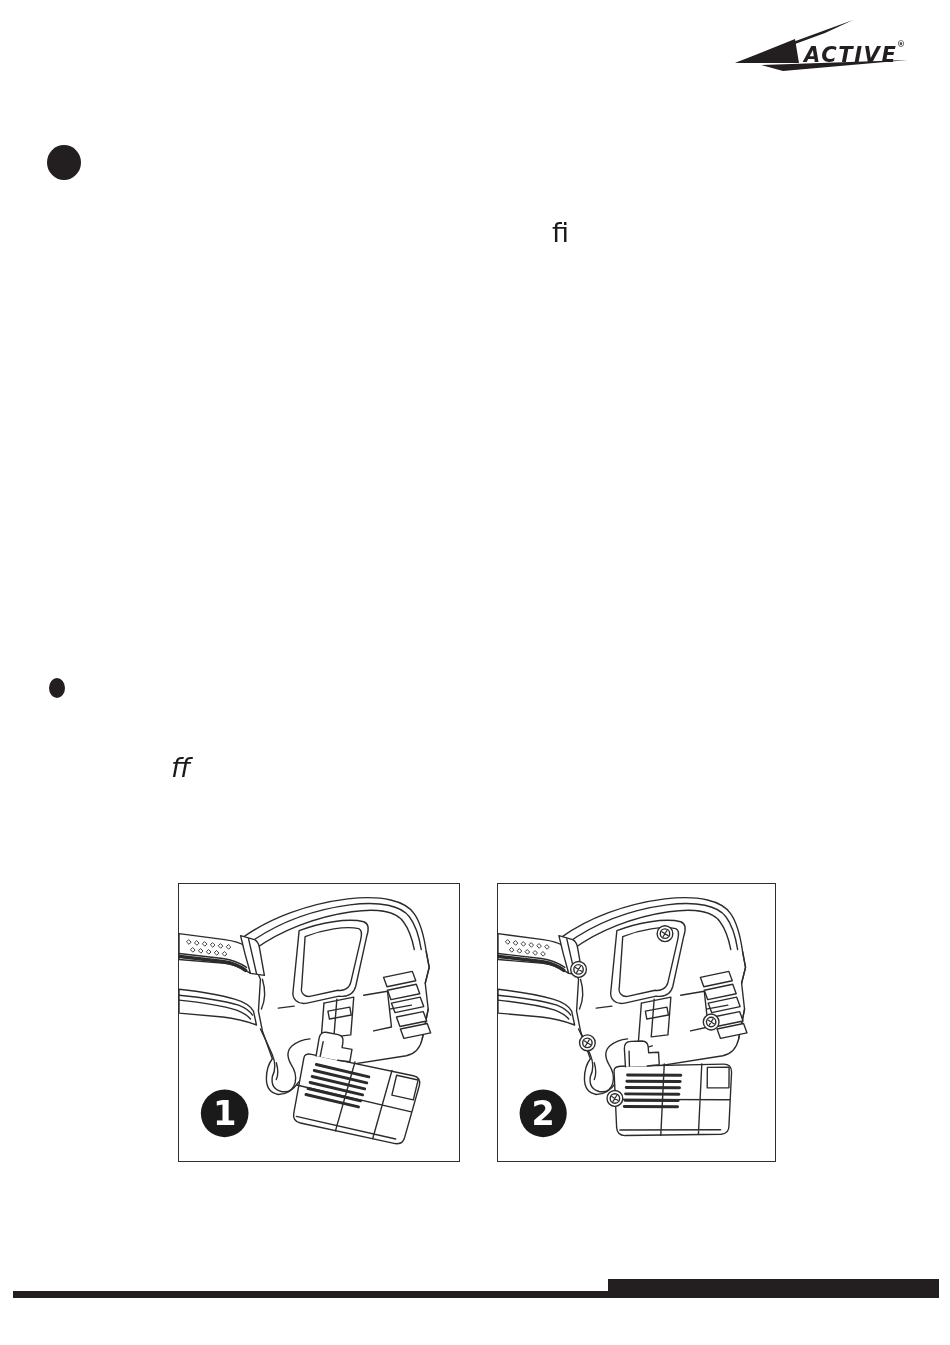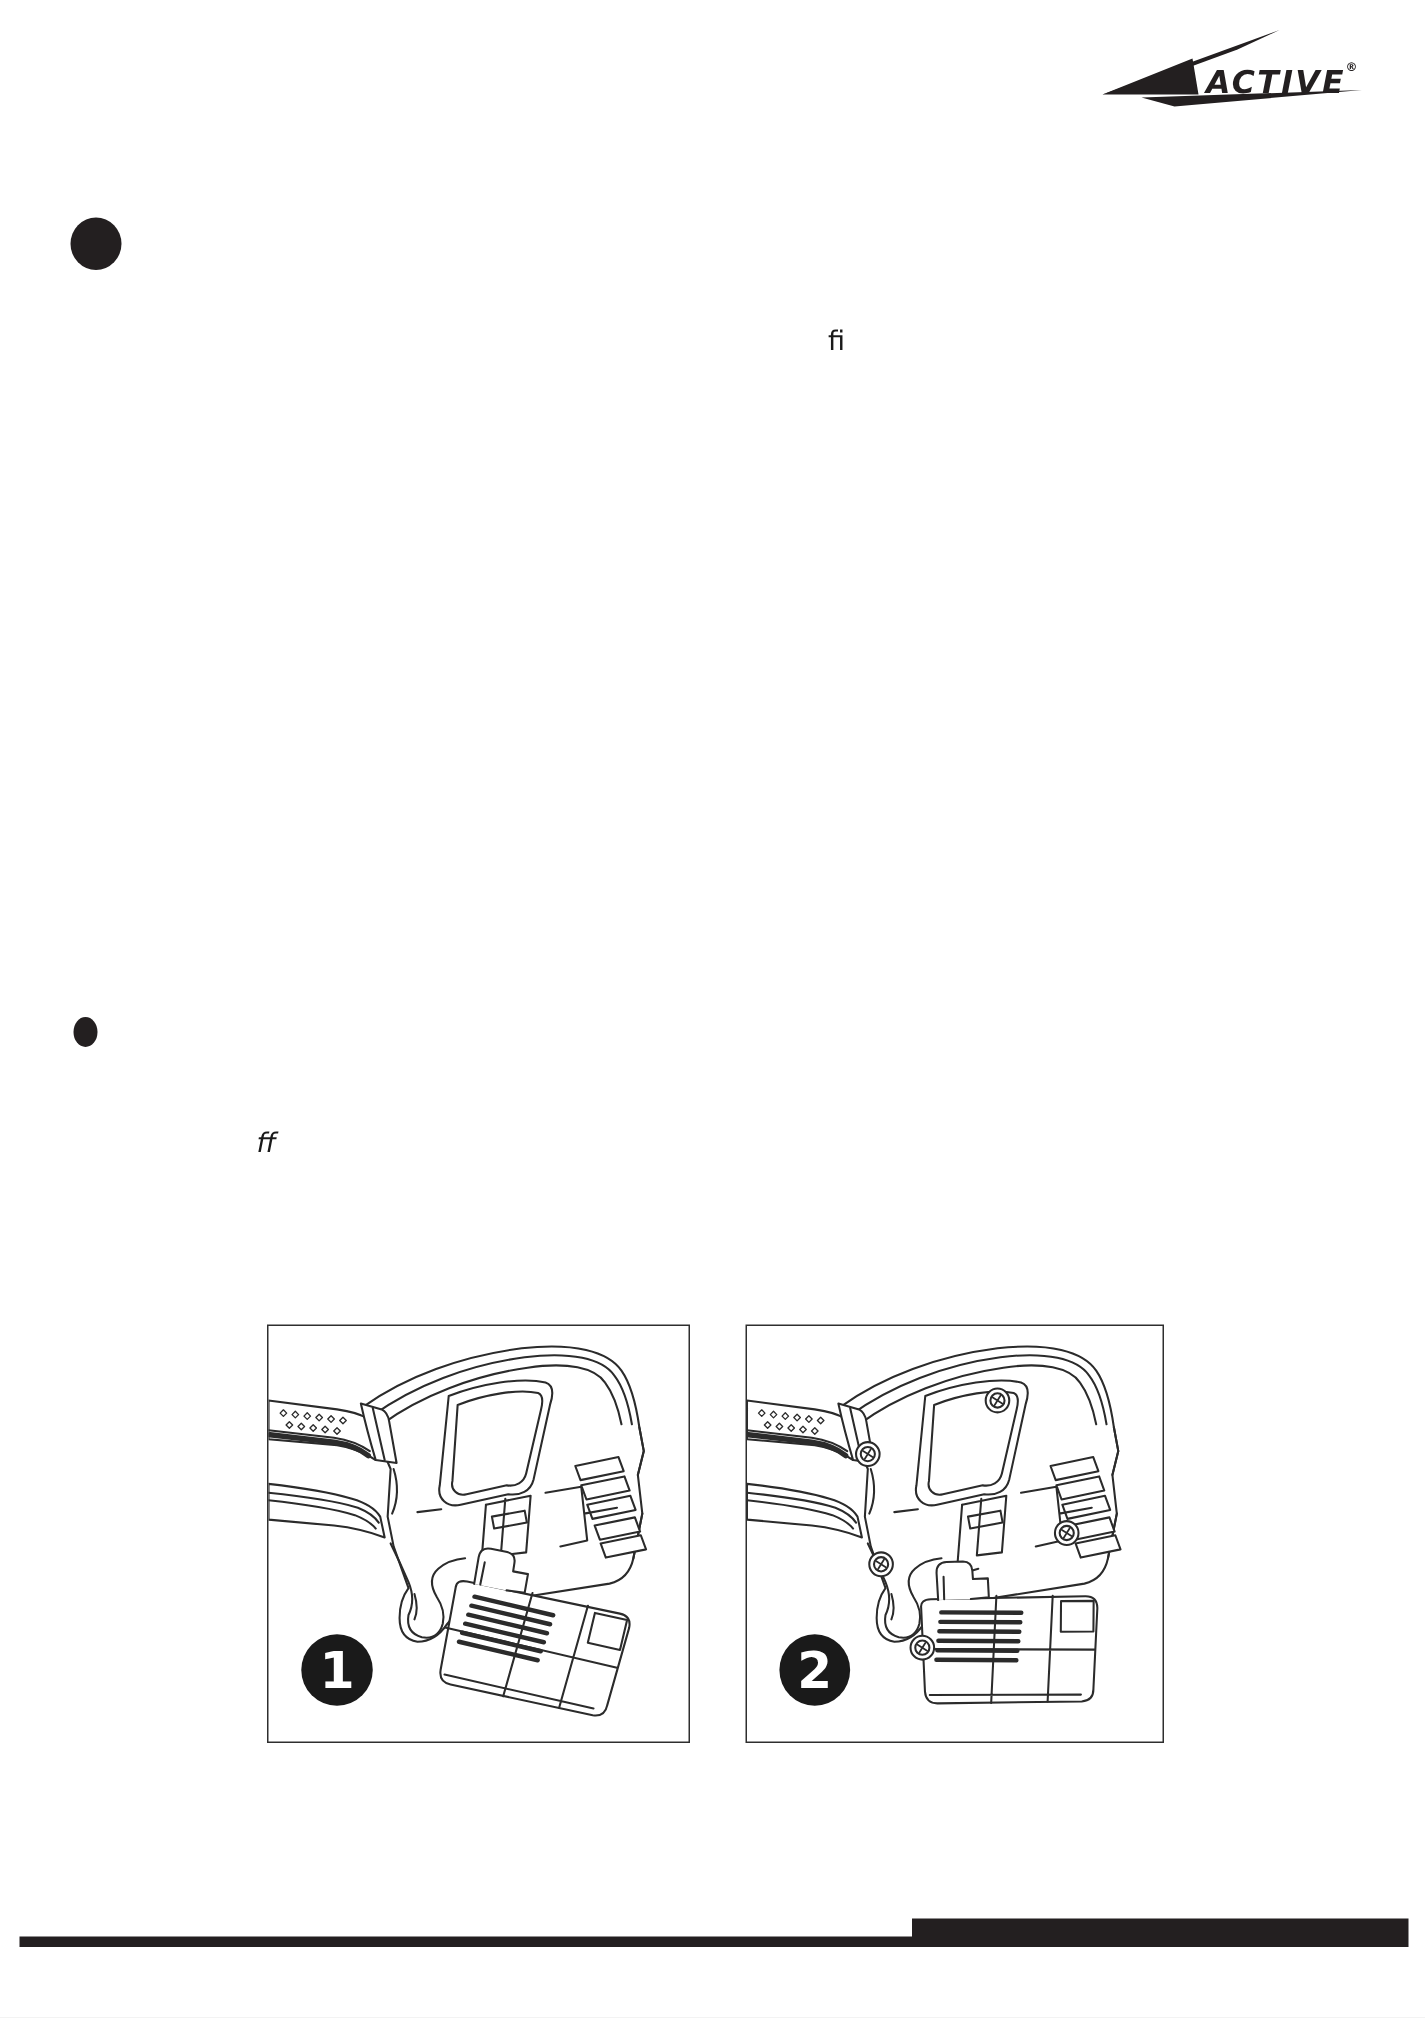--- a/index.html
+++ b/index.html
@@ -21,21 +21,21 @@
     font-weight:bold;font-style:italic;
     font-size:21px;letter-spacing:1.6px;fill:#231f20;
   }
   .logo .logo-reg{font-size:8px;fill:#231f20;font-style:normal;font-weight:bold;}
 
   
   .bullet{position:absolute;background:#231f20;border-radius:50%;}
   .bullet-lg{left:47px;top:145px;width:34px;height:35px;}
   .bullet-sm{left:49px;top:678px;width:16px;height:20px;}
   .lig{
-    position:absolute;font-size:18px;line-height:1;color:#1a1a1a;
+    position:absolute;font-size:27px;line-height:1;color:#1a1a1a;
     font-family:"DejaVu Sans", sans-serif;
   }
   .lig-fi{left:552px;top:219px;}
   .lig-ff{left:171px;top:754px;font-style:italic;}
 
   
   .panel{
     position:absolute;top:883px;height:279px;
     border:1.6px solid #2e2e2e;background:#ffffff;
     margin:0;box-sizing:border-box;

